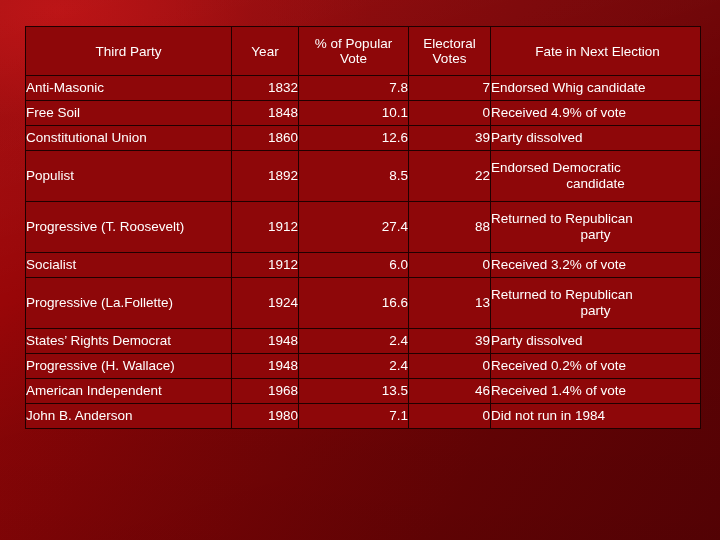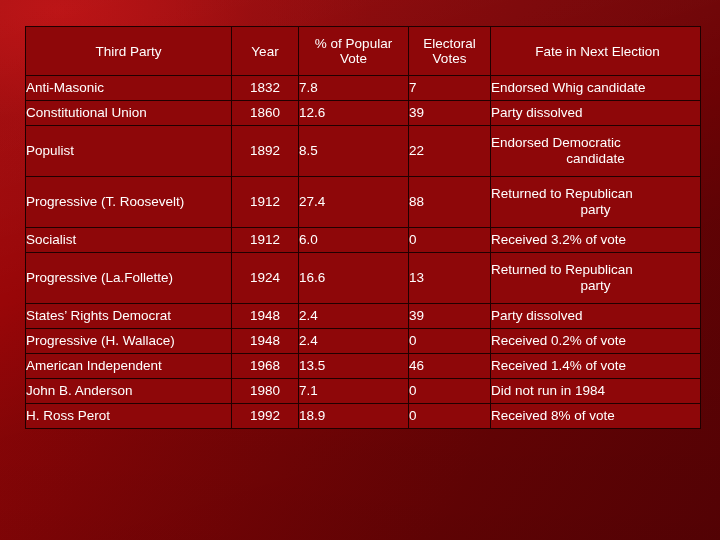--- a/index.html
+++ b/index.html
@@ -78,29 +78,29 @@
   td.cell-party {
     text-align: left;
     padding-left: 8px;
     vertical-align: top;
     padding-top: 3px;
     margin-top: 40px;
   }
   tbody tr:not(.tall) td.cell-party { vertical-align: middle; padding-top: 0; }
 
   td.cell-year {
-    text-align: center;
+    text-align: right;
     padding-left: 7px;
     vertical-align: top;
     padding-top: 3px;
   }
   tbody tr:not(.tall) td.cell-year { vertical-align: middle; padding-top: 0; }
 
   td.cell-pop, td.cell-elec {
-    text-align: left;
+    text-align: right;
     vertical-align: top;
     padding-top: 3px;
   }
   tbody tr:not(.tall) td.cell-pop,
   tbody tr:not(.tall) td.cell-elec { vertical-align: middle; padding-top: 0; }
 
   td.cell-fate {
     text-align: left;
     padding-left: 8px;
     padding-right: 6px;
@@ -149,20 +149,29 @@
           <tr>
             <td class="cell-party">Anti-Masonic</td>
             <td class="cell-year">1832</td>
             <td class="cell-pop">7.8</td>
             <td class="cell-elec">7</td>
             <td class="cell-fate">
               <span class="wrap2">Endorsed Whig candidate</span>
             </td>
           </tr>
           <tr>
+            <td class="cell-party">Free Soil</td>
+            <td class="cell-year">1848</td>
+            <td class="cell-pop">10.1</td>
+            <td class="cell-elec">0</td>
+            <td class="cell-fate">
+              <span class="wrap2">Received 4.9% of vote</span>
+            </td>
+          </tr>
+          <tr>
             <td class="cell-party">Constitutional Union</td>
             <td class="cell-year">1860</td>
             <td class="cell-pop">12.6</td>
             <td class="cell-elec">39</td>
             <td class="cell-fate">
               <span class="wrap2">Party dissolved</span>
             </td>
           </tr>
           <tr class="tall">
             <td class="cell-party">Populist</td>
@@ -232,26 +241,17 @@
           </tr>
           <tr>
             <td class="cell-party">John B. Anderson</td>
             <td class="cell-year">1980</td>
             <td class="cell-pop">7.1</td>
             <td class="cell-elec">0</td>
             <td class="cell-fate">
               <span class="wrap2">Did not run in 1984</span>
             </td>
           </tr>
-          <tr>
-            <td class="cell-party">H. Ross Perot</td>
-            <td class="cell-year">1992</td>
-            <td class="cell-pop">18.9</td>
-            <td class="cell-elec">0</td>
-            <td class="cell-fate">
-              <span class="wrap2">Received 8% of vote</span>
-            </td>
-          </tr>
         </tbody>
     </table>
   </div>
 
 </div>
 
 </body></html>

